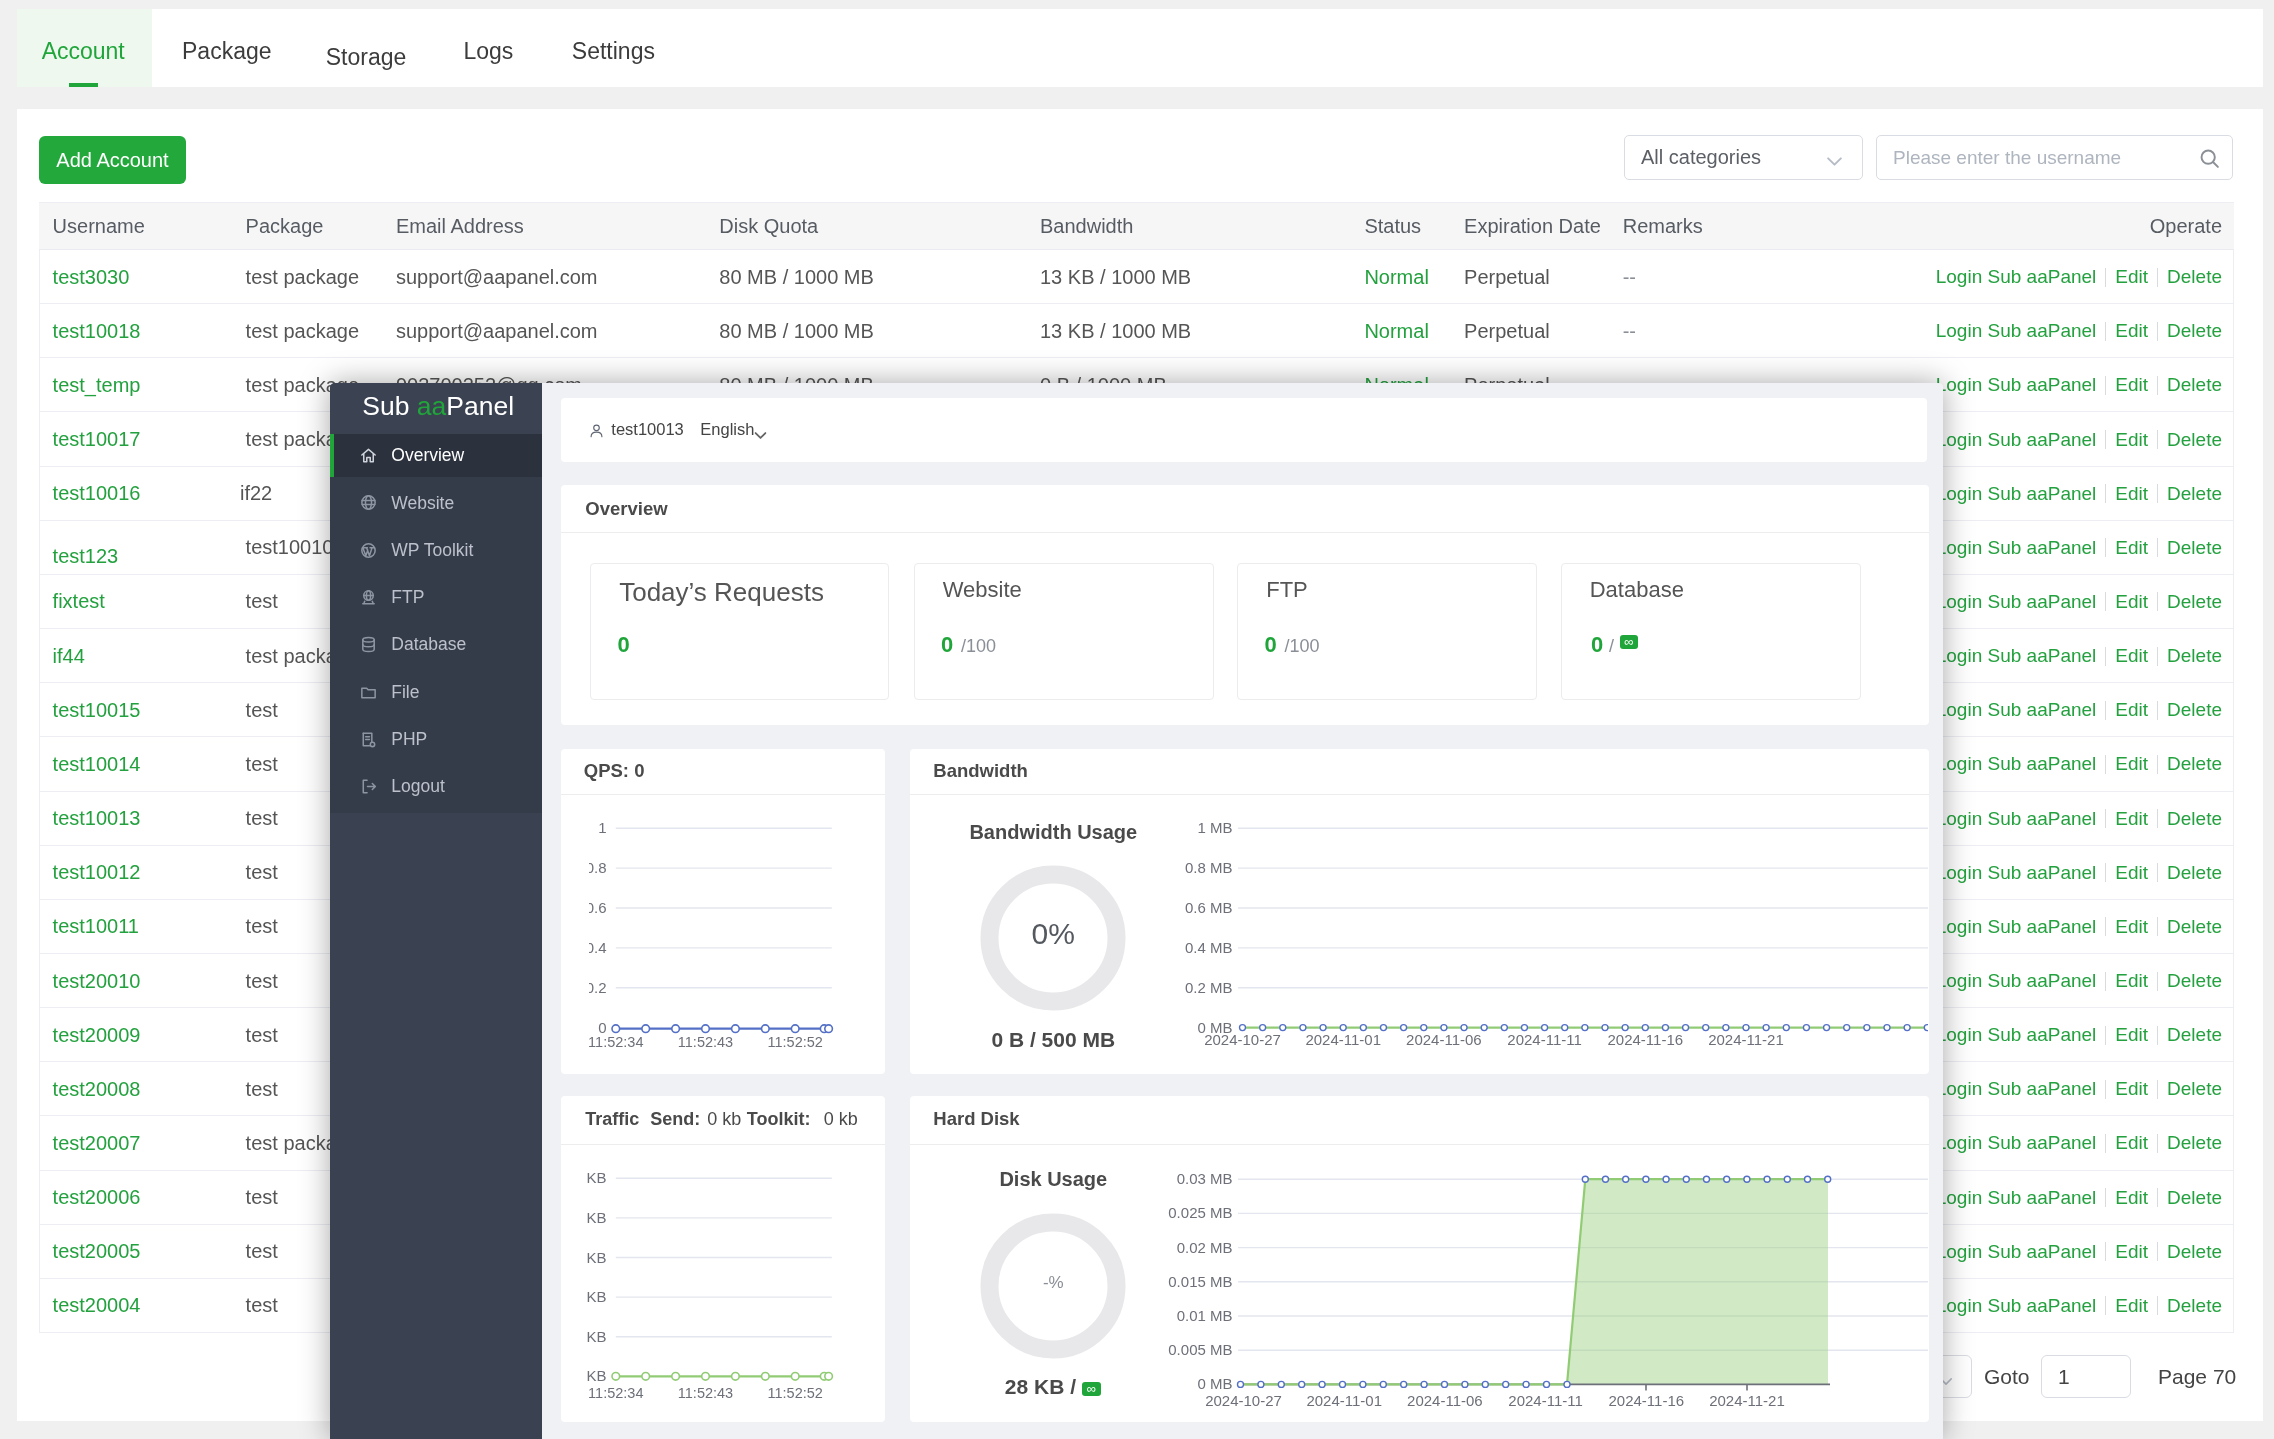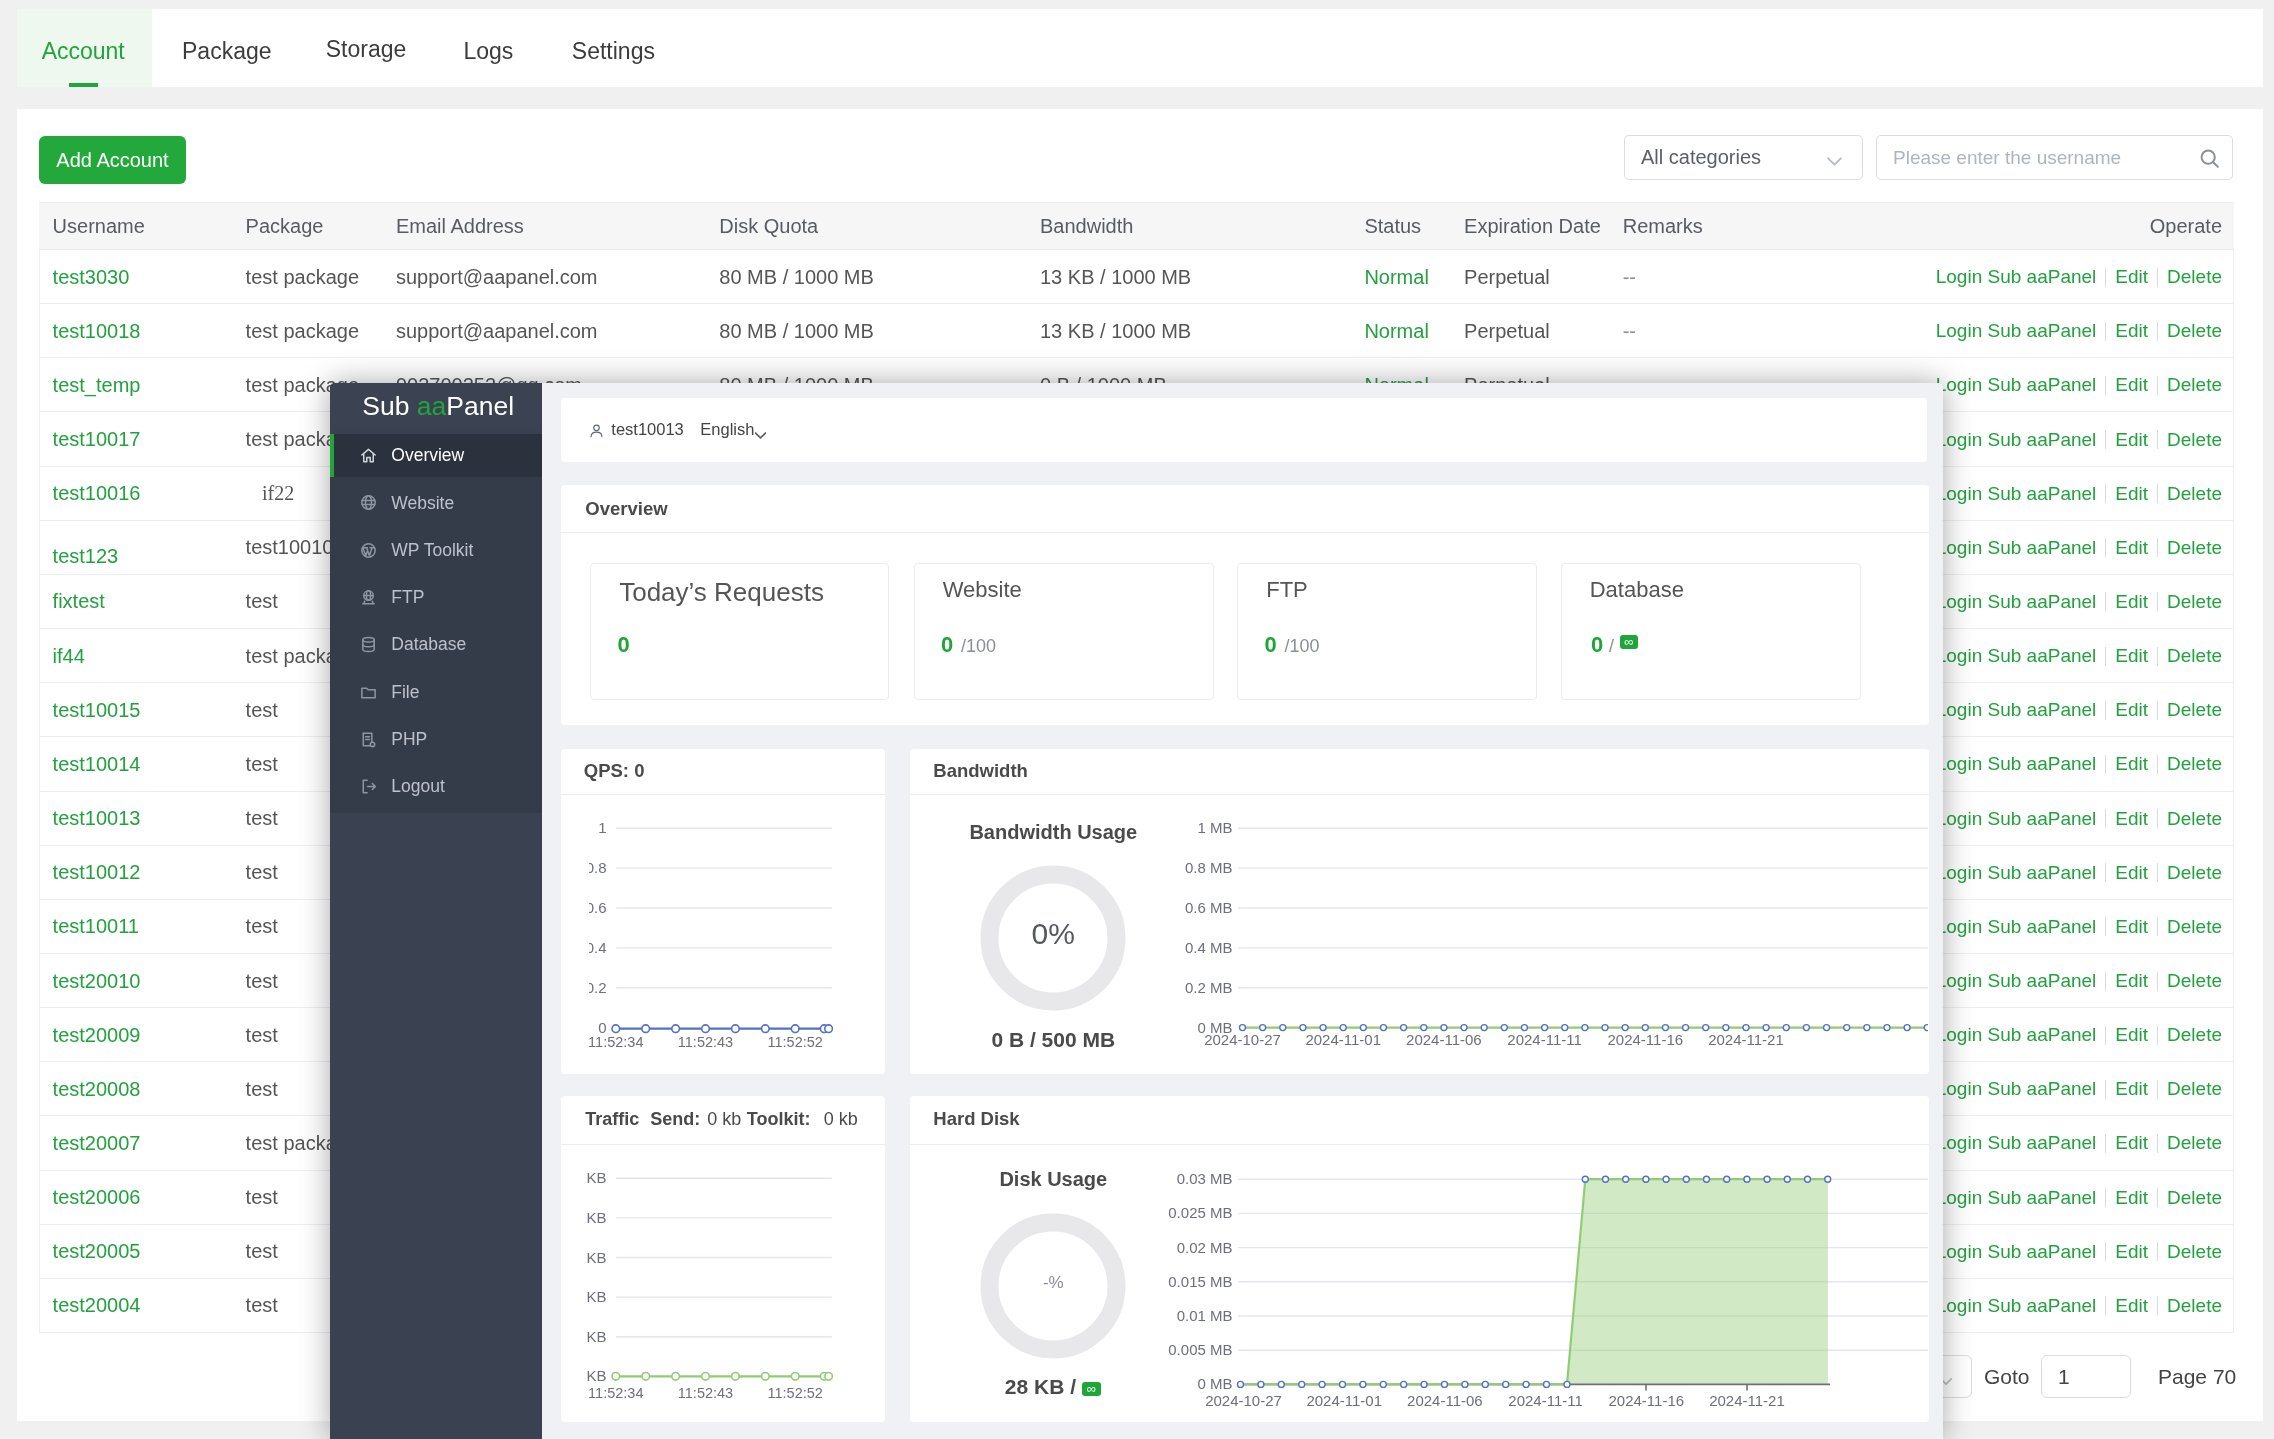--- a/index.html
+++ b/index.html
@@ -9,21 +9,21 @@
 .c.op{font-size:19px;}
 .g{color:#23a13e;}
 .sep{display:inline-block;width:1px;height:19px;background:#d8dbdf;margin:0 9px;}
 </style></head><body>
 <div id="page">
     <div style="position:absolute;left:16.5px;top:9px;width:2246px;height:77.5px;background:#fff;"></div>
     <div style="position:absolute;left:16.5px;top:9px;width:135.2px;height:77.5px;background:#eef8ee;"></div>
     <div style="position:absolute;left:68.5px;top:83.3px;width:29.5px;height:3.4px;background:#20a53a;"></div>
     <div style="position:absolute;left:-16.799999999999997px;top:9px;width:200px;height:77.5px;display:flex;align-items:center;justify-content:center;font-size:23px;color:#20a53a;padding-top:8px;">Account</div>
     <div style="position:absolute;left:126.80000000000001px;top:9px;width:200px;height:77.5px;display:flex;align-items:center;justify-content:center;font-size:23px;color:#3c3c3c;padding-top:8px;">Package</div>
-    <div style="position:absolute;left:266.0px;top:17px;width:200px;height:57px;display:flex;align-items:center;justify-content:center;font-size:23px;color:#3c3c3c;padding-top:8px;">Storage</div>
+    <div style="position:absolute;left:266.0px;top:25px;width:200px;height:57px;display:flex;align-items:center;justify-content:center;font-size:23px;color:#3c3c3c;padding-top:8px;">Storage</div>
     <div style="position:absolute;left:388.4px;top:9px;width:200px;height:77.5px;display:flex;align-items:center;justify-content:center;font-size:23px;color:#3c3c3c;padding-top:8px;">Logs</div>
     <div style="position:absolute;left:513.4px;top:9px;width:200px;height:77.5px;display:flex;align-items:center;justify-content:center;font-size:23px;color:#3c3c3c;padding-top:8px;">Settings</div>
     <div style="position:absolute;left:16.5px;top:109px;width:2246px;height:1312px;background:#fff;"></div>
     <div style="position:absolute;left:39px;top:136px;width:147px;height:48px;background:#23a83c;border-radius:6px;color:#fff;font-size:20px;display:flex;align-items:center;justify-content:center;">Add Account</div>
     <div style="position:absolute;left:1624px;top:135px;width:239px;height:45px;border:1px solid #d9dce2;border-radius:5px;background:#fff;"></div>
     <div style="position:absolute;left:1641px;top:135px;height:45px;display:flex;align-items:center;font-size:20px;color:#5c6066;">All categories</div>
     <div style="position:absolute;left:1826px;top:153px;"><svg width="17" height="11" viewBox="0 0 16 10">
         <path d="M2 2 L8 8 L14 2" stroke="#b6bcc6" stroke-width="1.8" fill="none" stroke-linecap="round" stroke-linejoin="round"></path>
       </svg></div>
     <div style="position:absolute;left:1875.5px;top:135px;width:357px;height:45px;border:1px solid #d9dce2;border-radius:5px;background:#fff;"></div>
@@ -96,21 +96,21 @@
     <div class="c" style="left:245.6px;top:412.45px;height:54.15px;">test package</div>
     <div class="c op" style="right:52px;top:412.45px;height:54.15px;">
       <span class="g">Login Sub aaPanel</span>
       <span class="sep"></span>
       <span class="g">Edit</span>
       <span class="sep"></span>
       <span class="g">Delete</span>
     </div>
     <div style="position:absolute;left:39.5px;top:519.75px;width:2193px;height:1px;background:#eceef4;"></div>
     <div class="c lnk" style="left:52.6px;top:466.6px;height:54.15px;">test10016</div>
-    <div class="c" style="left:262px;top:466.6px;height:54.15px;font-family:Liberation Serif, serif;">if22</div>
+    <div class="c" style="left:240px;top:466.6px;height:54.15px;">if22</div>
     <div class="c op" style="right:52px;top:466.6px;height:54.15px;">
       <span class="g">Login Sub aaPanel</span>
       <span class="sep"></span>
       <span class="g">Edit</span>
       <span class="sep"></span>
       <span class="g">Delete</span>
     </div>
     <div style="position:absolute;left:39.5px;top:573.9px;width:2193px;height:1px;background:#eceef4;"></div>
     <div class="c lnk" style="left:52.6px;top:529px;height:54.15px;">test123</div>
     <div class="c" style="left:245.6px;top:520.75px;height:54.15px;">test100100</div>

